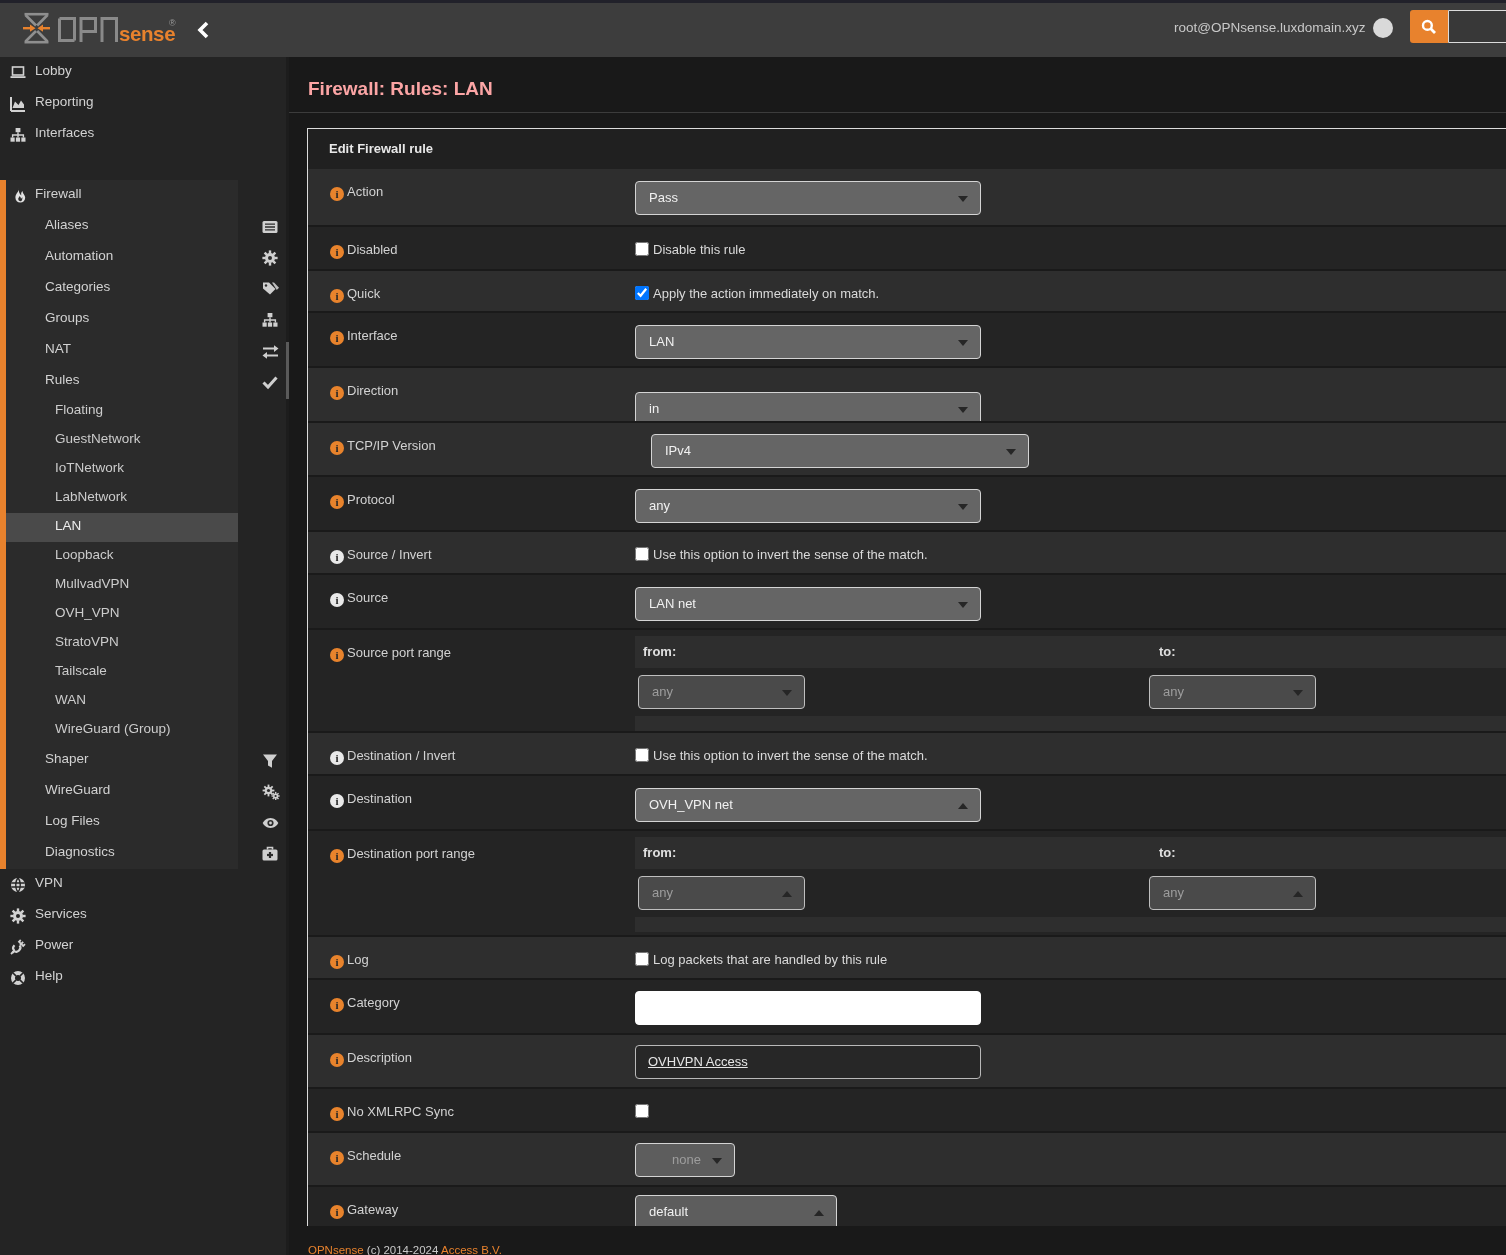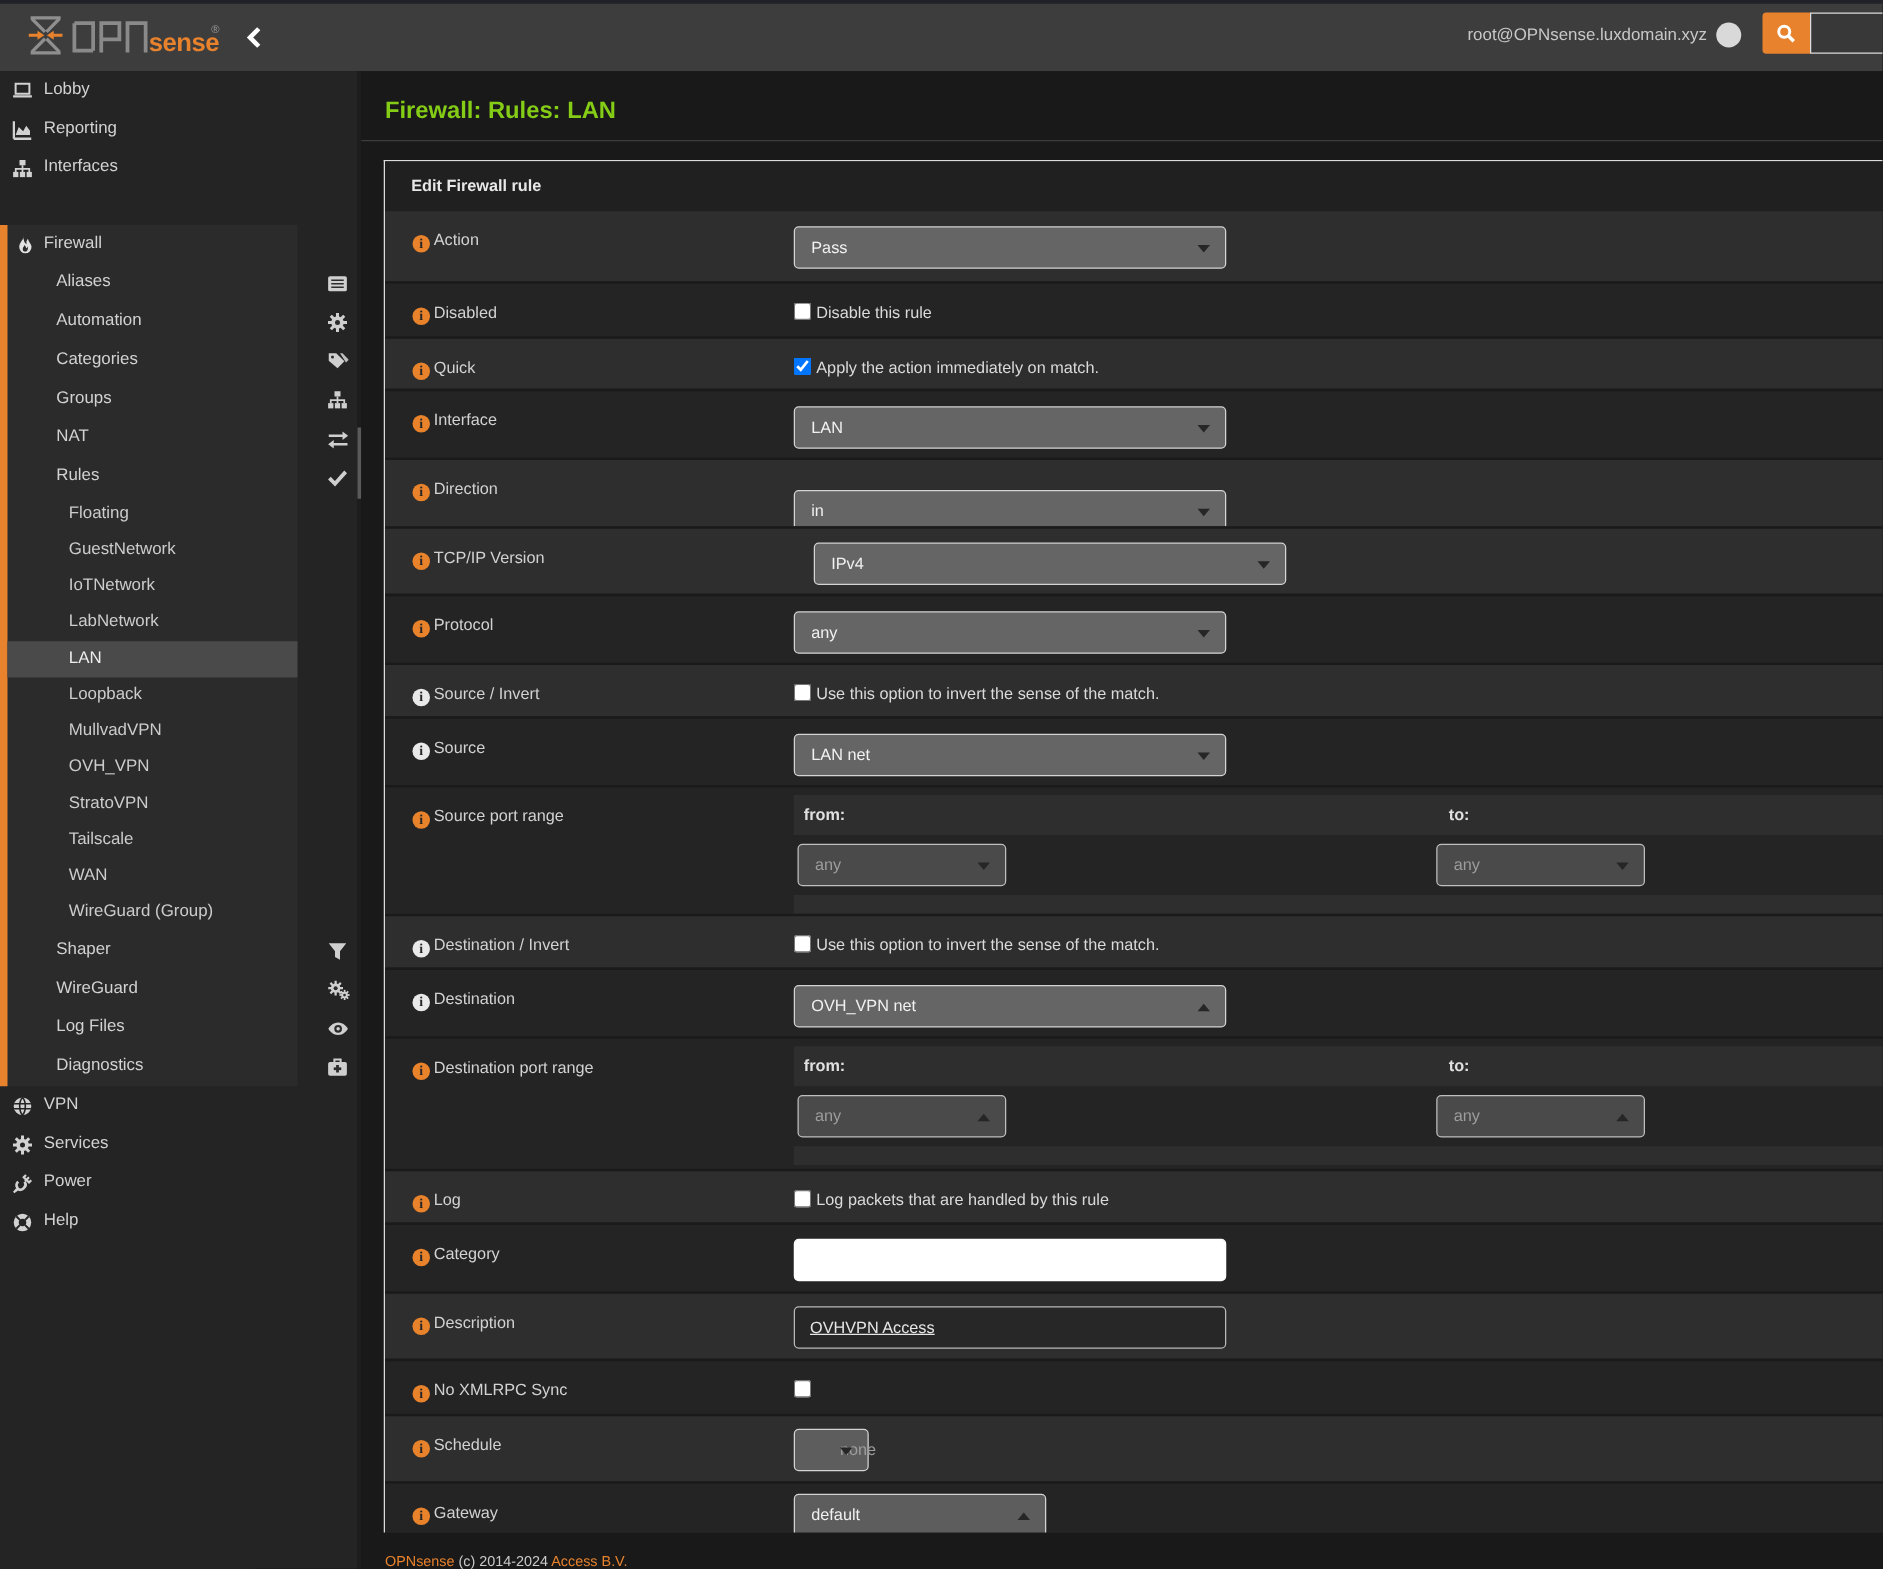--- a/index.html
+++ b/index.html
@@ -32,21 +32,21 @@
 .mi2 { position:relative; height:31px; line-height:28px; }
 .mi2 .txt { position:absolute; left:39px; }
 .mi2 .ric { position:absolute; left:256px; top:6px; width:16px; height:16px; }
 .mi3 { position:relative; height:29px; line-height:26px; color:#cccccc; }
 .mi3 .txt { position:absolute; left:49px; }
 .mi3.lansel { background:#4a4a4a; }
 .mi3.lansel .txt { color:#eeeeee; }
 
 
 #content { position:absolute; left:289px; top:57px; width:1381px; height:1198px; background:#191919; }
-#pgtitle { position:absolute; left:19px; top:21px; font-size:19px; font-weight:bold; color:#84cc16; }
+#pgtitle { position:absolute; left:19px; top:21px; font-size:19px; font-weight:bold; color:#fca5a5; }
 #hr1 { position:absolute; left:0px; top:55px; width:1381px; height:1px; background:#3c3c3c; }
 #panel { position:absolute; left:18px; top:71px; width:1361px; height:1098px; border:1px solid #dcdcdc; border-bottom:none; background:#242424; overflow:hidden; }
 .prow { position:relative; width:100%; border-top:2px solid #1a1a1a; }
 .prow.first { border-top:none; }
 .L { background:#2e2e2e; }
 .D { background:#242424; }
 #phead { height:40px; background:#202020; line-height:40px; padding-left:21px; font-size:13px; font-weight:bold; color:#e8e8e8; }
 .lbl { position:absolute; left:22px; top:15px; font-size:13px; color:#d2d2d2; line-height:15px; white-space:nowrap; }
 .info { display:inline-block; vertical-align:-2px; width:14px; height:14px; border-radius:50%; background:#e8832c; color:#262626; font-family:"Liberation Serif", serif; font-weight:bold; font-size:11px; line-height:14px; text-align:center; margin-right:3px; }
 .info.w { background:#e9e9e9; }
@@ -489,21 +489,21 @@
         </div>
       <div class="prow D cbrow" style="height:44px;">
           <div class="lbl"><span class="info">i</span>No XMLRPC Sync</div>
           <div class="ctl">
             <input type="checkbox" style="">
           </div>
         </div>
       <div class="prow L" style="height:54px;">
           <div class="lbl"><span class="info">i</span>Schedule</div>
           <div class="ctl">
-            <div class="sel gtxt" style="left:0;top:10px;width:60px;background:#5d5d5d;padding-left:36px;">none<span class="car"></span></div>
+            <div class="sel gtxt" style="left:0;top:10px;width:100px;background:#5d5d5d;padding-left:36px;">none<span class="car"></span></div>
           </div>
         </div>
       <div class="prow D" style="height:42px;">
           <div class="lbl"><span class="info">i</span>Gateway</div>
           <div class="ctl">
             <div class="sel" style="left:0;top:8px;width:202px;height:38px;background:#5d5d5d;">default<span class="car up"></span></div>
           </div>
         </div>
     </div>
     <div id="footer"><span class="o">OPNsense</span> (c) 2014-2024 <span class="o">Access B.V.</span></div>

